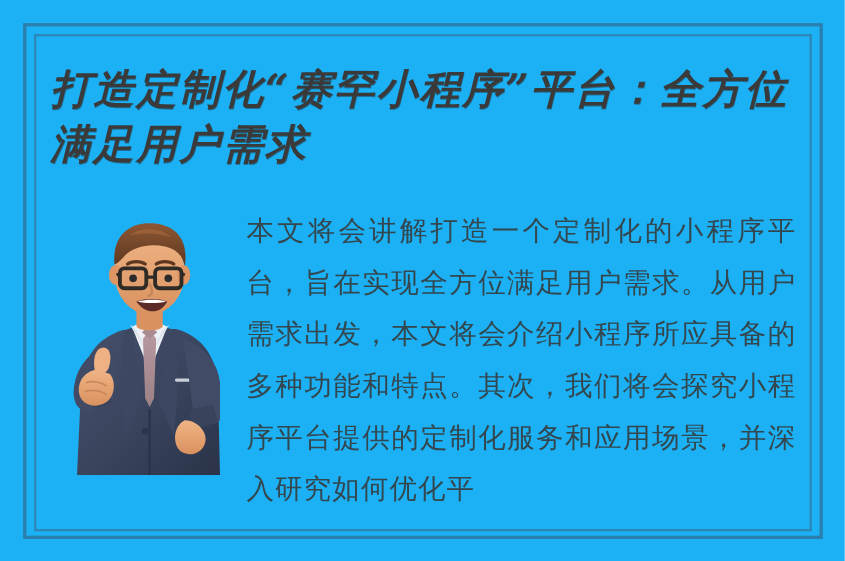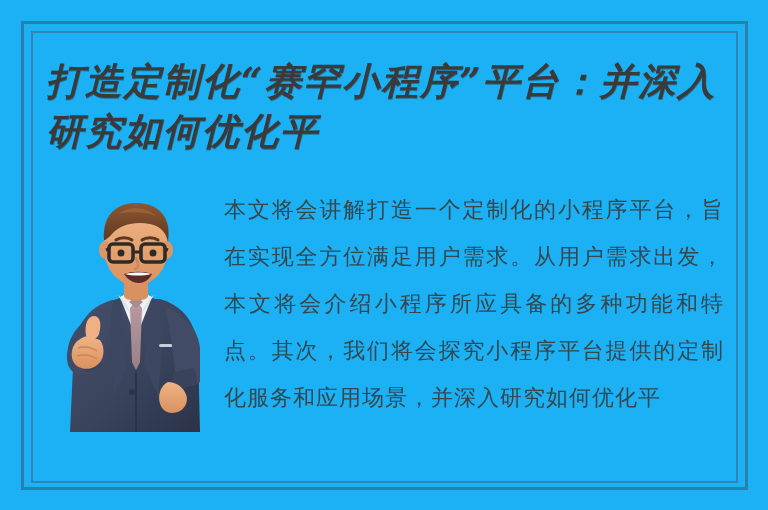--- a/index.html
+++ b/index.html
@@ -74,38 +74,38 @@
 
   
   .body-text {
     position: absolute;
     left: 224px;
     top: 186px;
     width: 500px;
     height: 280px;
     overflow: hidden;
     font-family: "DejaVu Sans", "Liberation Sans", sans-serif;
-    font-size: 22px;
+    font-size: 25px;
     line-height: 47px;
     letter-spacing: 1px;
     color: #33474f;
     text-align: justify;
     text-justify: inter-character;
     word-break: break-all;
   }
 </style>
 </head>
 <body>
 
 <div id="poster">
 
   <div class="frame-outer"></div>
   <div class="frame-inner"></div>
 
-  <div class="title">打造定制化“赛罕小程序”平台：并深入研究如何优化平</div>
+  <div class="title">打造定制化“赛罕小程序”平台：全方位满足用户需求</div>
 
   <div class="mascot">
     <svg width="160" height="236" viewBox="0 0 160 236" xmlns="http://www.w3.org/2000/svg">
       <defs>
         <linearGradient id="suitG" x1="0" y1="0" x2="1" y2="1">
           <stop offset="0%" stop-color="#46506b"></stop>
           <stop offset="55%" stop-color="#39435c"></stop>
           <stop offset="100%" stop-color="#2a3349"></stop>
         </linearGradient>
         <linearGradient id="skinG" x1="0" y1="0" x2="0" y2="1">

